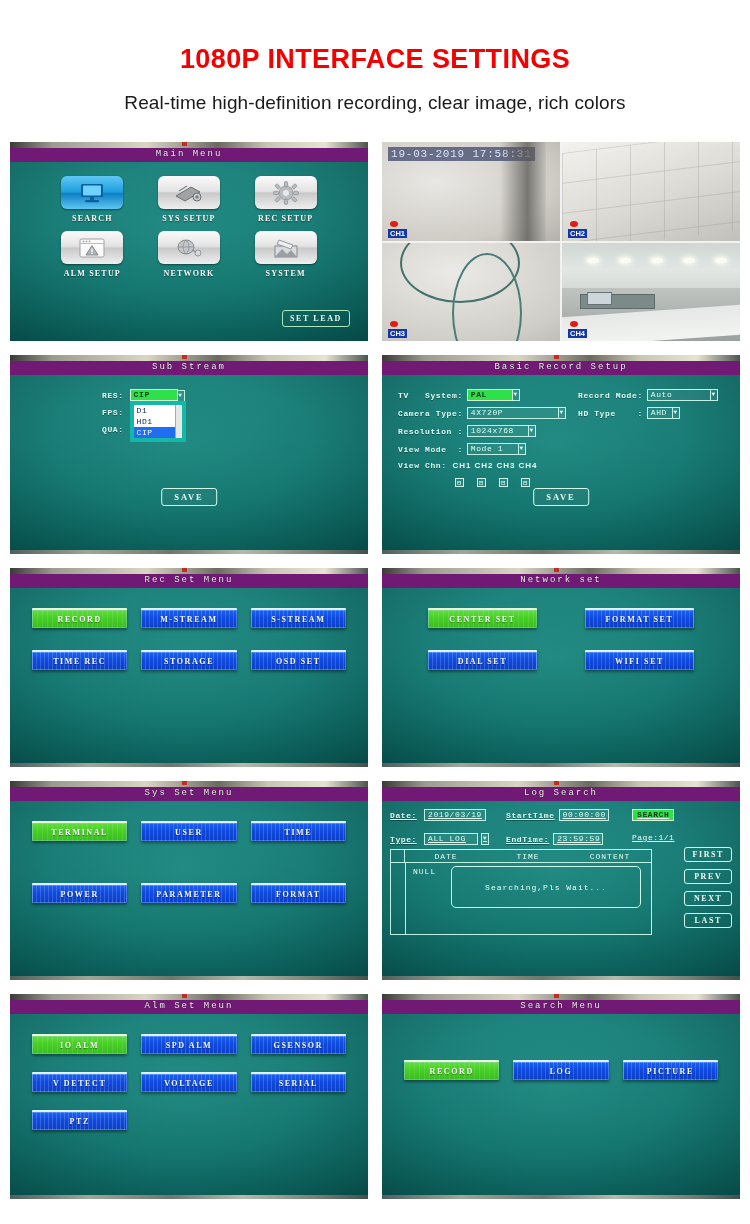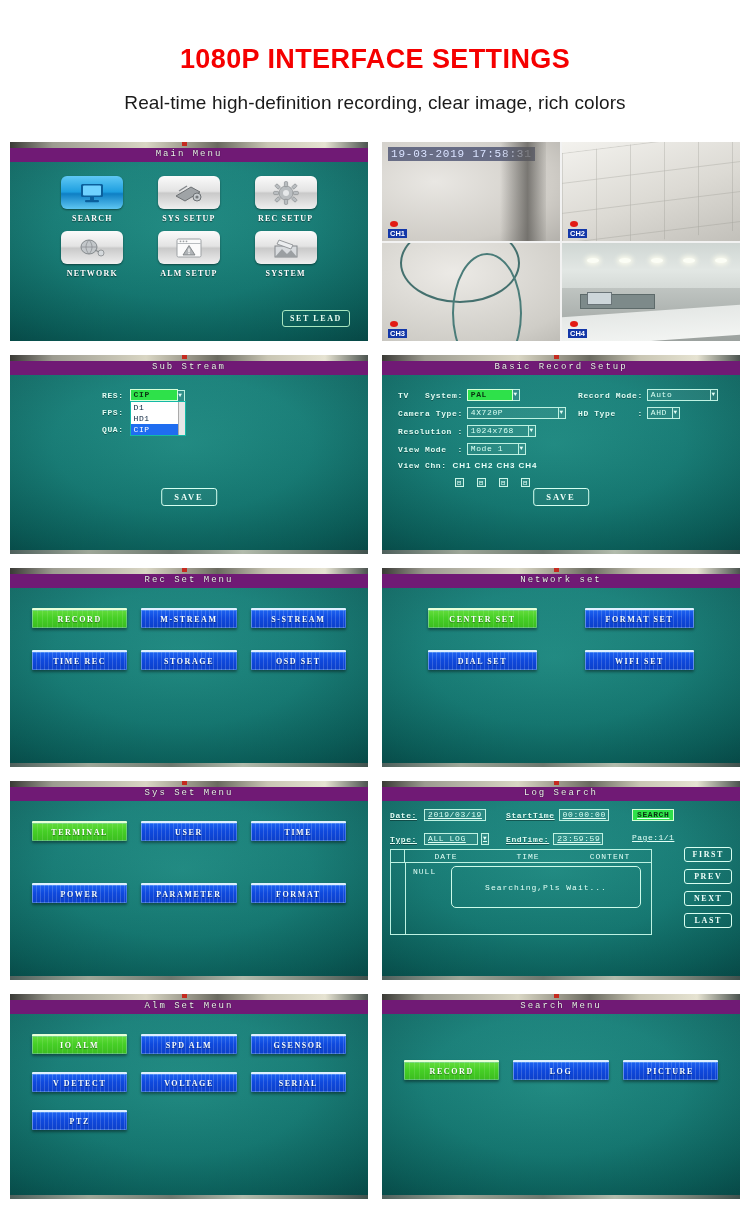--- a/index.html
+++ b/index.html
@@ -200,21 +200,21 @@
     display: inline-flex; align-items: center; justify-content: center;
     color: #e6fff7; font-size: 6px; line-height: 1;
     background: rgba(255,255,255,.08);
   }
   .arrow.attached { margin-left: -1px; }
 
   
   .dd-wrap { position: relative; }
   .dd-list {
     position: absolute; left: 0; top: 12px; width: 56px;
-    background: #ffffff; border: 1px solid #14b8a6; z-index: 8;
+    background: #ffffff; border: 4px solid #14b8a6; z-index: 8;
   }
   .dd-list div {
     font-size: 8px; line-height: 11px; padding: 0 3px; color: #06203a;
     font-family: "Liberation Mono", monospace; letter-spacing: .5px;
   }
   .dd-list div.hl { background: #1f6df0; color: #ffffff; }
   .dd-scroll { position:absolute; right:0; top:0; width:7px; height:100%; background:#e7e7e7;
                border-left:1px solid #aaa; }
 
   .chk {
@@ -349,43 +349,43 @@
               </g>
               <circle cx="13" cy="12" r="3" fill="#e6e8ea"></circle>
             </svg>
           </div>
           <div class="icon-label">REC SETUP</div>
         </div>
 
         <div class="icon-cell">
           <div class="icon-tile">
             <svg width="30" height="22" viewBox="0 0 30 22">
-              <ellipse cx="12" cy="10" rx="8" ry="7" fill="#c3c7ca" stroke="#858a8d" stroke-width="1"></ellipse>
-              <path d="M4 10 H20 M12 3 C8 7 8 13 12 17 M12 3 C16 7 16 13 12 17" stroke="#8d9194" stroke-width=".8" fill="none"></path>
-              <circle cx="24" cy="16" r="3" fill="#d5d9dc" stroke="#85898c" stroke-width=".8"></circle>
-              <path d="M18 13 L22 15" stroke="#85898c" stroke-width="1.2"></path>
-            </svg>
-          </div>
-          <div class="icon-label">NETWORK</div>
-        </div>
-
-        <div class="icon-cell">
-          <div class="icon-tile">
-            <svg width="30" height="22" viewBox="0 0 30 22">
               <rect x="3" y="2" width="24" height="18" rx="1.5" fill="#fbfbfb" stroke="#9da1a4" stroke-width="1"></rect>
               <line x1="3" y1="6.5" x2="27" y2="6.5" stroke="#b9bdc0" stroke-width="1"></line>
               <circle cx="6.5" cy="4.3" r=".9" fill="#9da1a4"></circle>
               <circle cx="9.5" cy="4.3" r=".9" fill="#9da1a4"></circle>
               <circle cx="12.5" cy="4.3" r=".9" fill="#9da1a4"></circle>
               <path d="M15 8.5 L21 18 L9 18 Z" fill="#b0b4b7" stroke="#74787b" stroke-width=".8"></path>
               <rect x="14.3" y="11.5" width="1.4" height="3.6" fill="#f5f5f5"></rect>
               <rect x="14.3" y="15.8" width="1.4" height="1.3" fill="#f5f5f5"></rect>
             </svg>
           </div>
           <div class="icon-label">ALM SETUP</div>
+        </div>
+
+        <div class="icon-cell">
+          <div class="icon-tile">
+            <svg width="30" height="22" viewBox="0 0 30 22">
+              <ellipse cx="12" cy="10" rx="8" ry="7" fill="#c3c7ca" stroke="#858a8d" stroke-width="1"></ellipse>
+              <path d="M4 10 H20 M12 3 C8 7 8 13 12 17 M12 3 C16 7 16 13 12 17" stroke="#8d9194" stroke-width=".8" fill="none"></path>
+              <circle cx="24" cy="16" r="3" fill="#d5d9dc" stroke="#85898c" stroke-width=".8"></circle>
+              <path d="M18 13 L22 15" stroke="#85898c" stroke-width="1.2"></path>
+            </svg>
+          </div>
+          <div class="icon-label">NETWORK</div>
         </div>
 
         <div class="icon-cell">
           <div class="icon-tile">
             <svg width="30" height="22" viewBox="0 0 30 22">
               <rect x="4" y="9" width="22" height="11" fill="#d8dbde" stroke="#84888b" stroke-width="1"></rect>
               <path d="M4 20 L11 12 L16 17 L20 13 L26 20 Z" fill="#9b9fa2"></path>
               <path d="M8 3 L22 8 L20 12 L6 7 Z" fill="#eceef0" stroke="#8d9194" stroke-width=".9"></path>
             </svg>
           </div>

